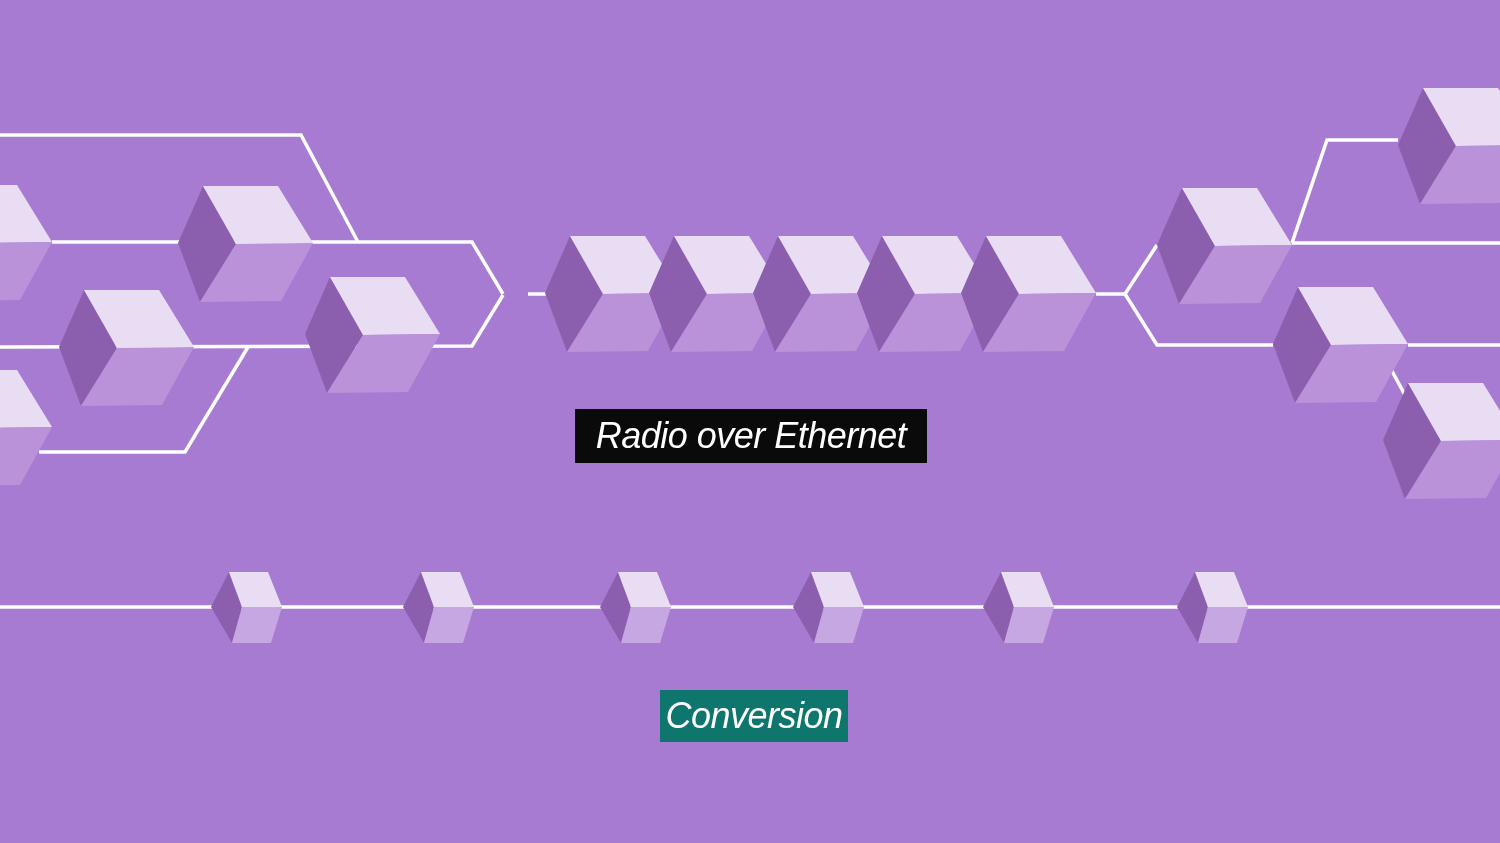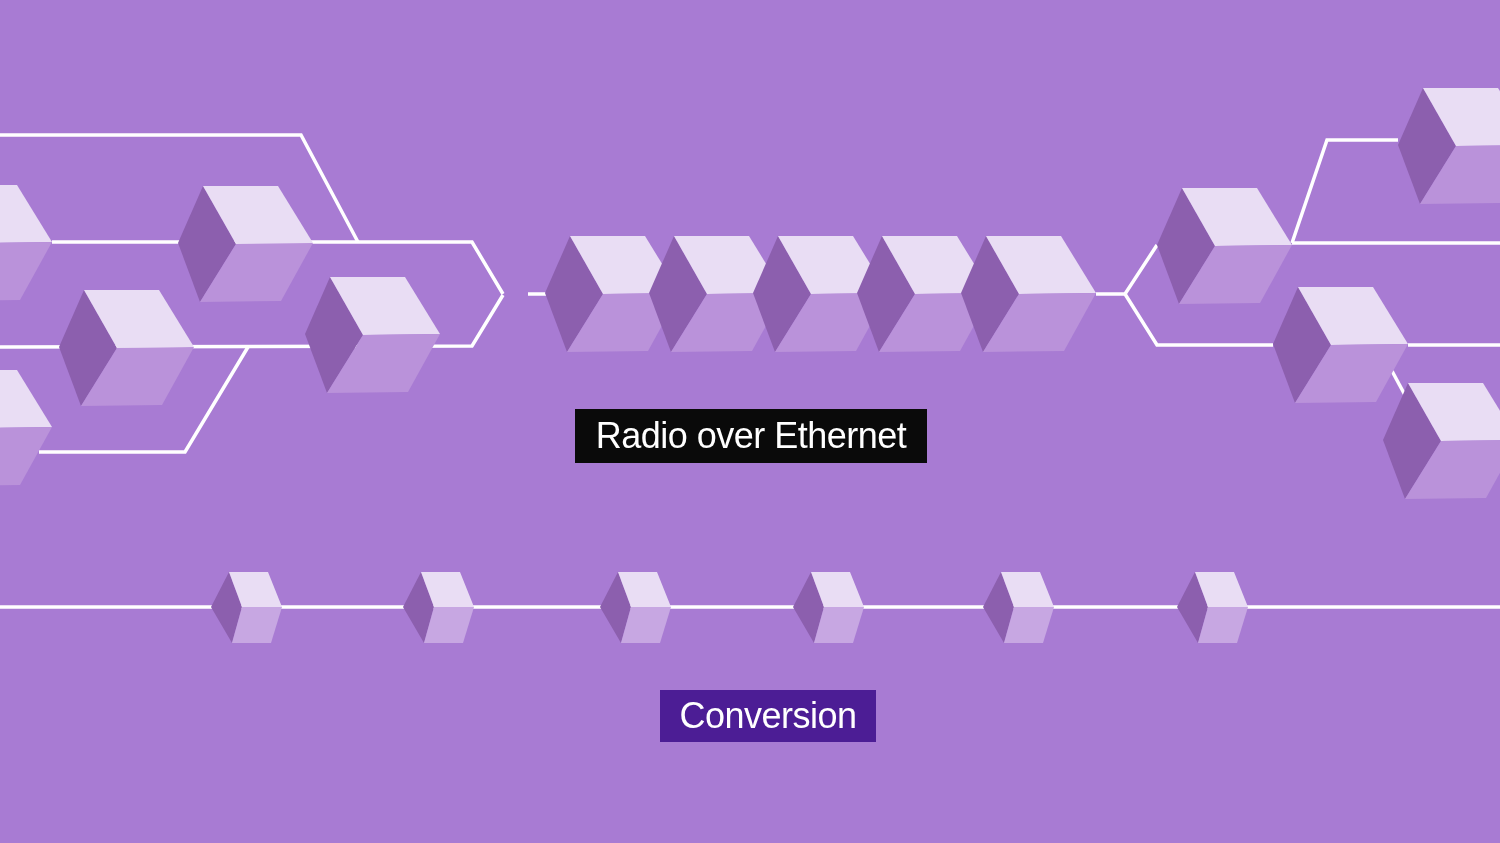--- a/index.html
+++ b/index.html
@@ -24,20 +24,21 @@
   }
   .label {
     position: absolute;
     display: flex;
     align-items: center;
     justify-content: center;
     box-sizing: border-box;
     white-space: nowrap;
     letter-spacing: -0.5px;
     line-height: 1;
+    font-style: italic;
   }
 </style>
 </head>
 <body>
 
 <div class="stage" style="background: rgb(168, 123, 211);">
 
   <svg viewBox="0 0 1500 843" preserveAspectRatio="none" xmlns="http://www.w3.org/2000/svg">
     <rect id="bg-rect" x="0" y="0" width="1500" height="843" fill="#a87bd3"></rect>
     <g id="lines-layer">
@@ -154,17 +155,17 @@
           <polygon points="1177,607 1195,572 1208,607 1198,643" fill="#8c5fae"></polygon>
           <polygon points="1195,572 1234,572 1248,607 1208,607" fill="#e9ddf4"></polygon>
           <polygon points="1208,607 1248,607 1237,643 1198,643" fill="#c7a7e2"></polygon>
         </g>
       </g>
   </svg>
 
   <div class="label" style="left: 575px; top: 409px; width: 352px; height: 54px; font-size: 36px; background: rgb(10, 10, 10); color: rgb(255, 255, 255);">
     <span>Radio over Ethernet</span>
   </div>
-  <div class="label" style="left: 660px; top: 690px; width: 216px; height: 52px; font-size: 36px; background: #4c1d95; color: rgb(255, 255, 255);">
+  <div class="label" style="left: 660px; top: 690px; width: 188px; height: 52px; font-size: 36px; background: #0f766e; color: rgb(255, 255, 255);">
     <span>Conversion</span>
   </div>
 
 </div>
 
 </body></html>

